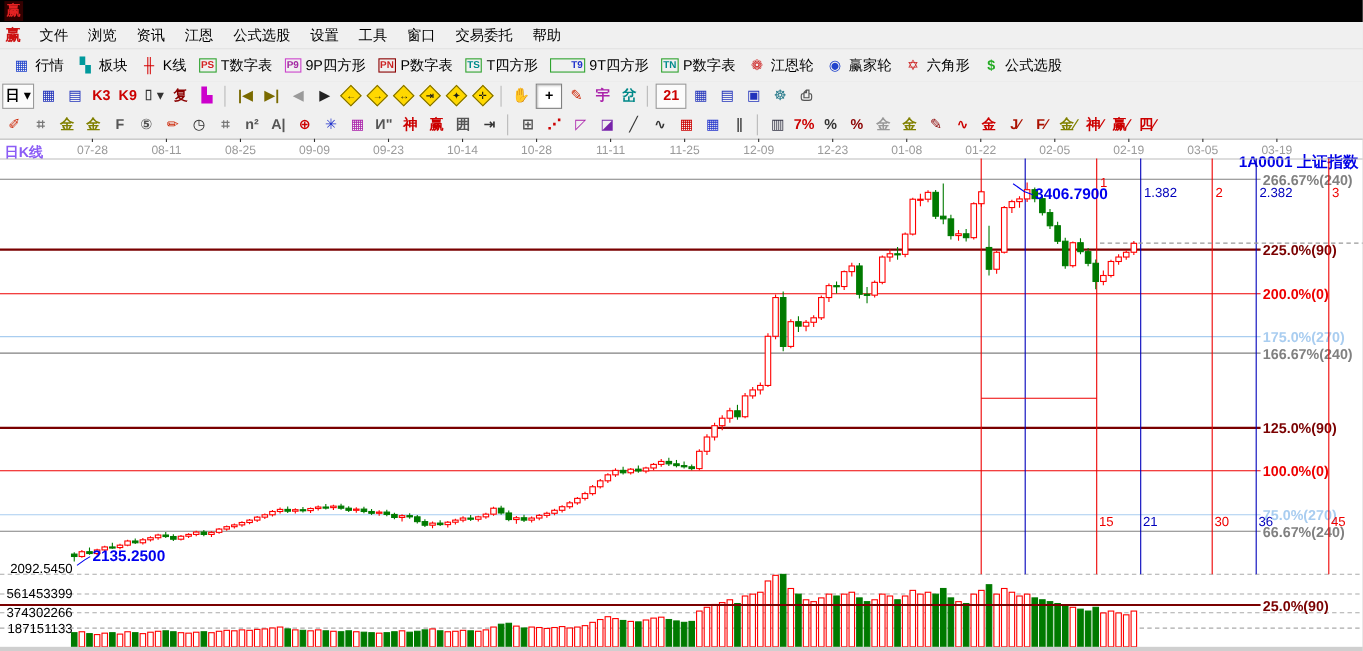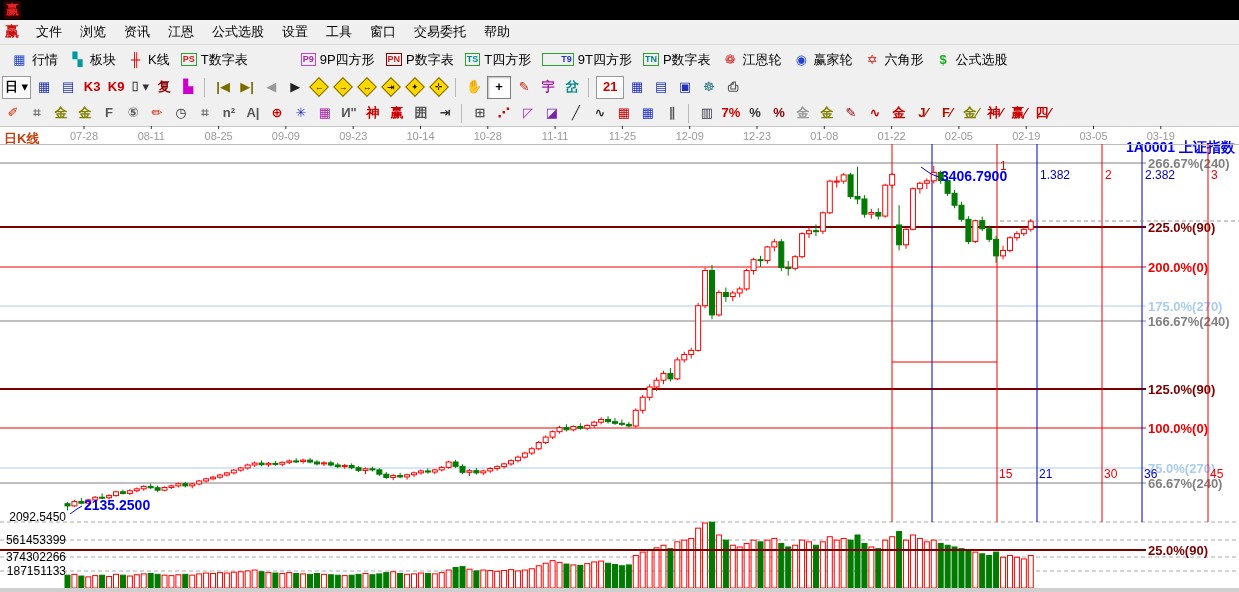--- a/index.html
+++ b/index.html
@@ -25,21 +25,21 @@
   .badge{font-size:9px;font-weight:bold;border:1px solid;padding:0 1px;line-height:11px;letter-spacing:0;}
   .btn{min-width:22px;height:21px;display:inline-flex;align-items:center;justify-content:center;
        font-size:13px;font-weight:bold;margin-left:2px;line-height:20px;white-space:nowrap;cursor:default;}
   .btn.boxed{border:1px solid #999;background:#fbfbfb;padding:0 2px;}
   .btn.pressed{border:1px solid #808080;background:#fff;box-shadow:inset 1px 1px 2px #bbb;}
   .sep{width:1px;height:19px;background:#b9b9b9;margin:0 5px;flex:0 0 auto;}
   .dia{width:12px;height:12px;background:#ffd800;border:1px solid #7a6a00;transform:rotate(45deg);
        display:inline-flex;align-items:center;justify-content:center;margin:0 4px;}
   .dia>span{transform:rotate(-45deg);font-size:9px;font-weight:bold;color:#1a1a1a;line-height:10px;}
   
-  .period-label{position:absolute;left:4px;top:130px;color:#c2410c;font-weight:bold;font-size:13px;}
+  .period-label{position:absolute;left:4px;top:130px;color:#8b5cf6;font-weight:bold;font-size:13px;}
   .symbol-label{position:absolute;right:4px;top:139px;color:#0000e6;font-weight:bold;font-size:14px;}
   .bottomstrip{position:absolute;left:0;top:588px;width:1239px;height:4px;background:#cfcfcf;}
   svg text{font-family:"Liberation Sans","DejaVu Sans",sans-serif;}
 </style>
 </head>
 <body>
 
 <div id="app">
 
   <div class="titlebar">
@@ -73,21 +73,21 @@
       </span>
       <span class="tb1-item">
         <span class="icon16" style="color: rgb(212, 0, 0);">╫</span>
         <span>K线</span>
       </span>
       <span class="tb1-item">
         <span class="badge" style="color: rgb(212, 34, 34); border-color: rgb(47, 163, 47);">PS</span>
         <span>T数字表</span>
       </span>
       <span class="tb1-item">
-        <span class="badge" style="color: rgb(163, 42, 163); border-color: rgb(204, 68, 204); margin-left: 42px;">P9</span>
+        <span class="badge" style="color: rgb(163, 42, 163); border-color: rgb(204, 68, 204);">P9</span>
         <span>9P四方形</span>
       </span>
       <span class="tb1-item">
         <span class="badge" style="color: rgb(204, 34, 34); border-color: rgb(139, 0, 0);">PN</span>
         <span>P数字表</span>
       </span>
       <span class="tb1-item">
         <span class="badge" style="color: rgb(0, 139, 139); border-color: rgb(47, 163, 47);">TS</span>
         <span>T四方形</span>
       </span>

